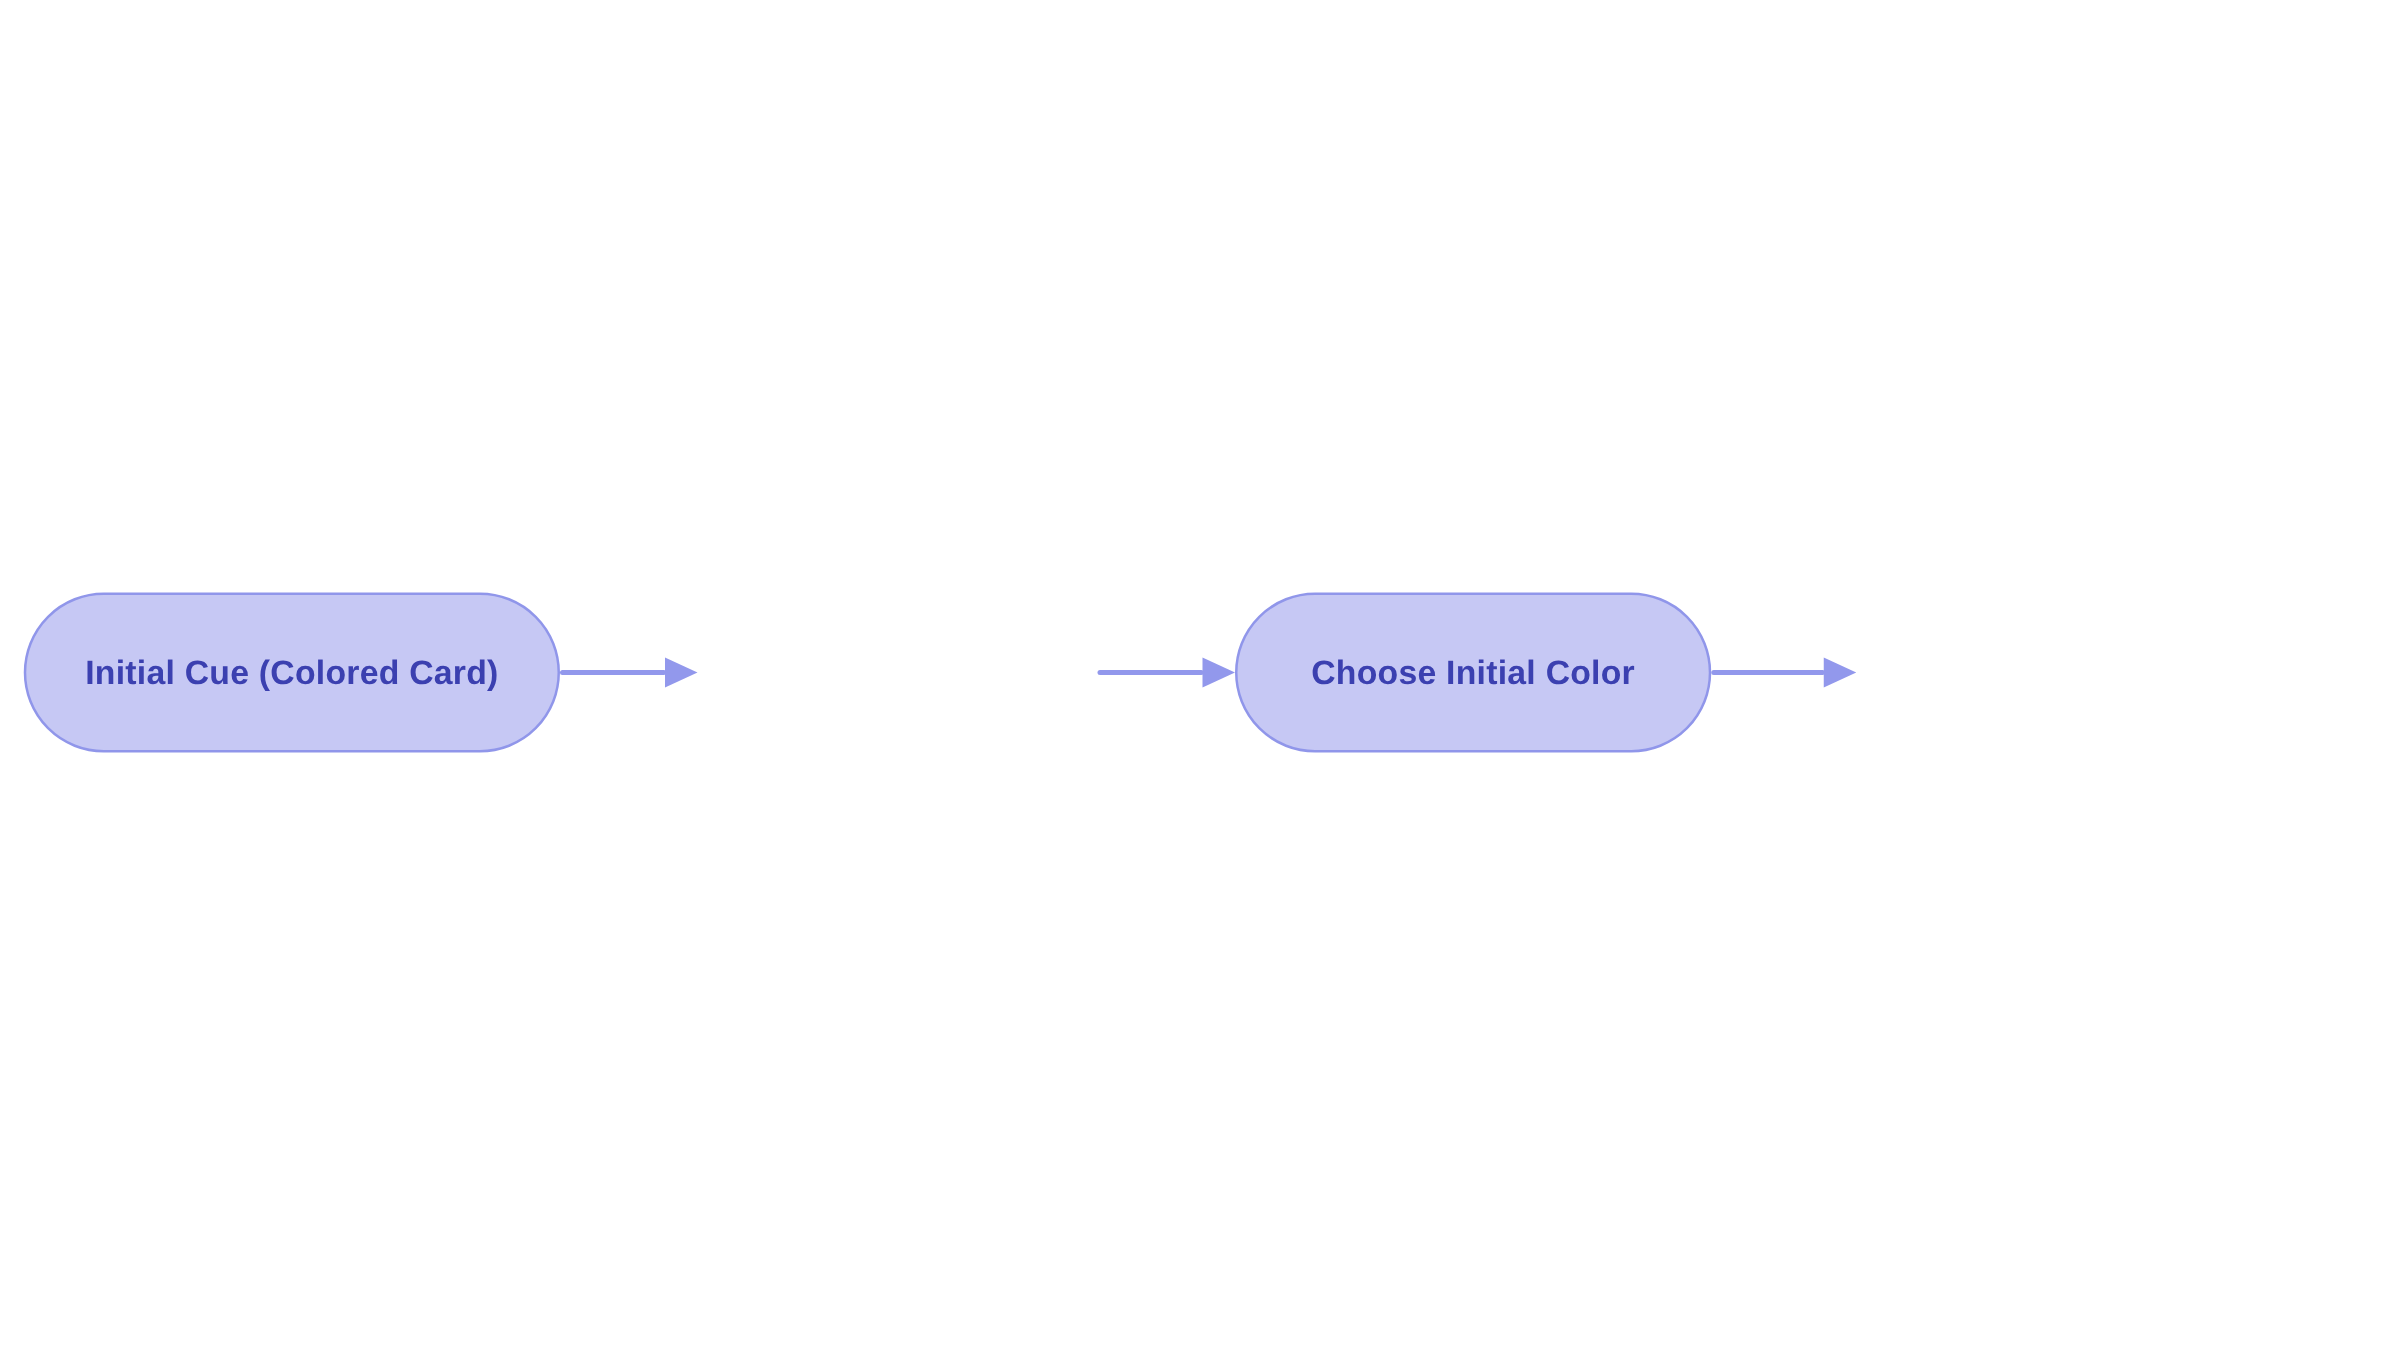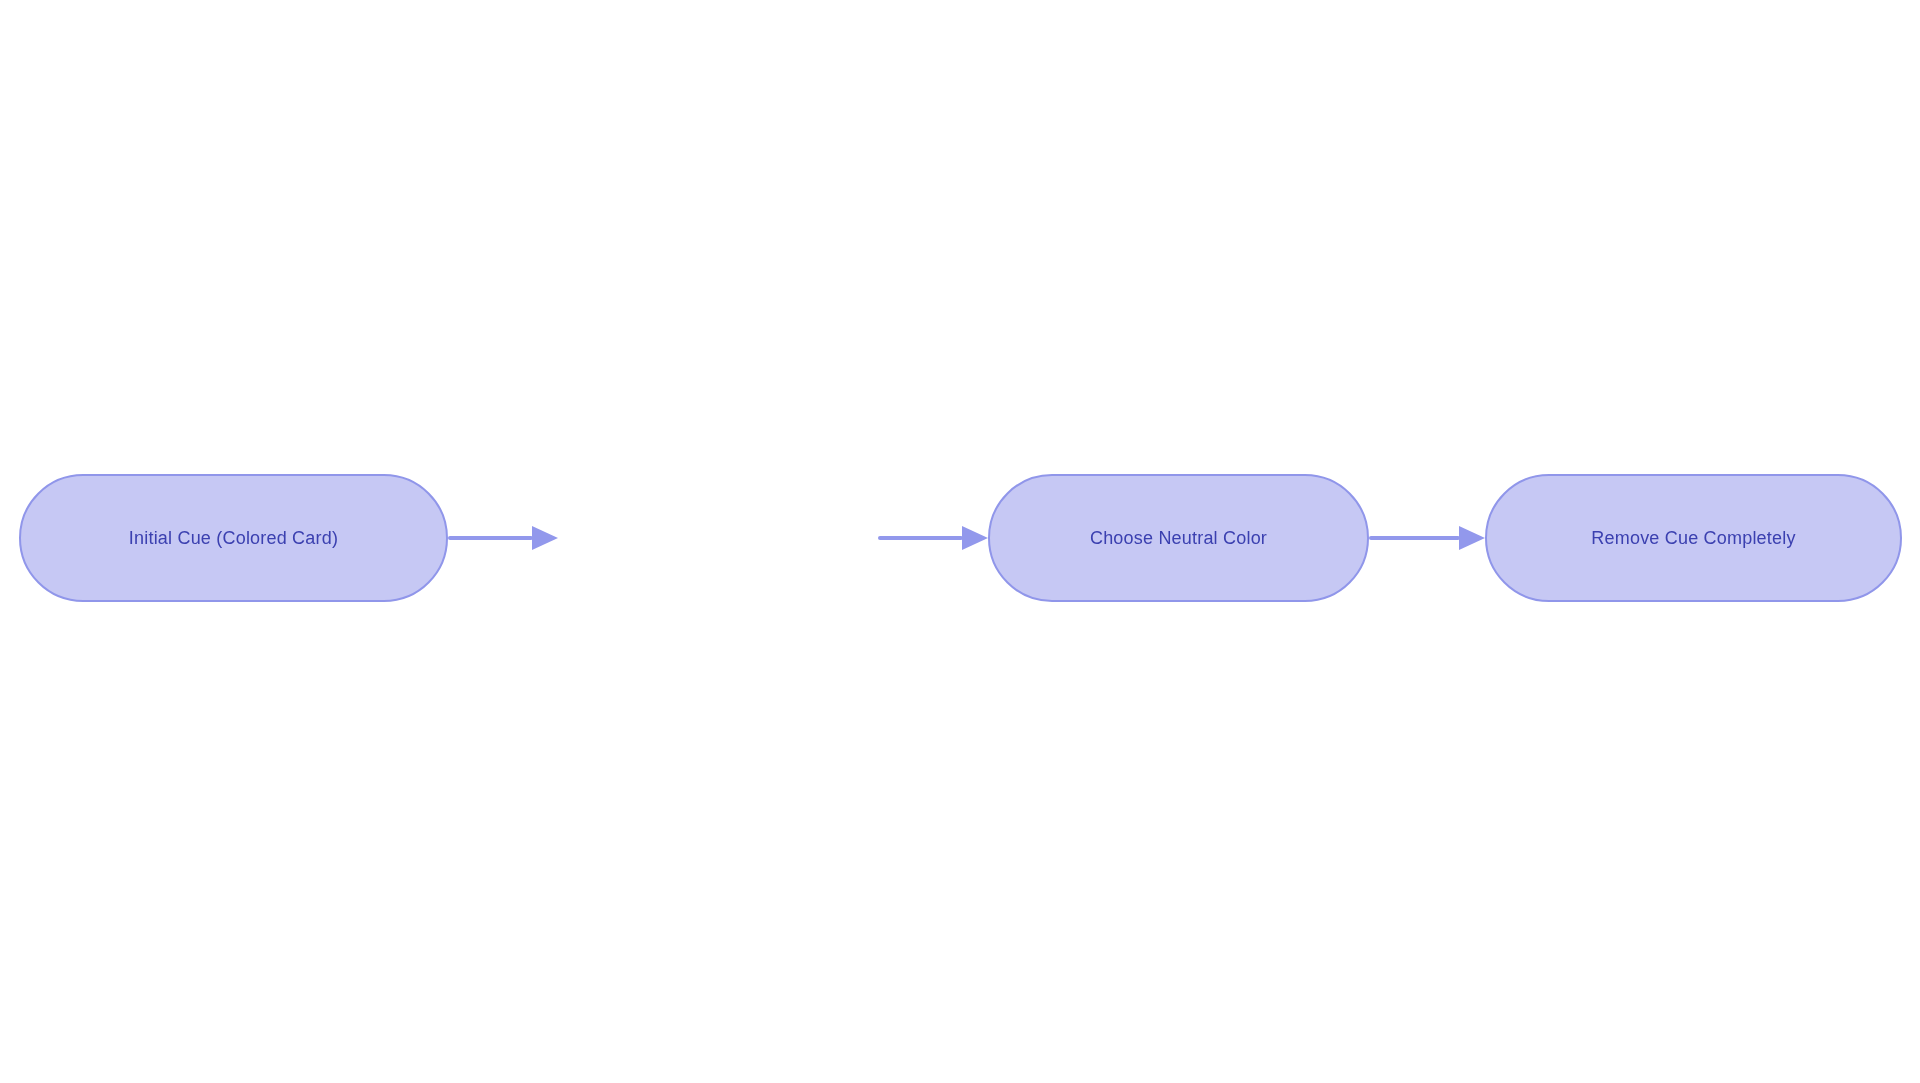--- a/index.html
+++ b/index.html
@@ -22,22 +22,22 @@
     box-sizing: border-box;
     background: var(--fill, #c6c8f4);
     border: 2px solid var(--stroke, #9096ea);
     border-radius: 64px;
     display: flex;
     align-items: center;
     justify-content: center;
   }
   .node-label {
     color: var(--text, #3b40b0);
-    font-size: 18px;
-    font-weight: 400;
+    font-size: 27px;
+    font-weight: 700;
     letter-spacing: 0.2px;
     white-space: nowrap;
     user-select: none;
   }
   .node-1 { left: 19px;   width: 429px; }
   .node-2 { left: 558px;  width: 320px; }
   .node-3 { left: 988px;  width: 381px; }
   .node-4 { left: 1485px; width: 417px; }
 
   .connector {
@@ -80,25 +80,22 @@
     <div class="arrow-head"></div>
   </div>
 
 
   <div class="connector connector-2">
     <div class="arrow-line"></div>
     <div class="arrow-head"></div>
   </div>
 
   <div class="node node-3">
-    <span class="node-label">Choose Neutral Color</span>
+    <span class="node-label">Choose Initial Color</span>
   </div>
 
   <div class="connector connector-3">
     <div class="arrow-line"></div>
     <div class="arrow-head"></div>
   </div>
 
-  <div class="node node-4">
-    <span class="node-label">Remove Cue Completely</span>
-  </div>
 
 </div>
 
 </body></html>

